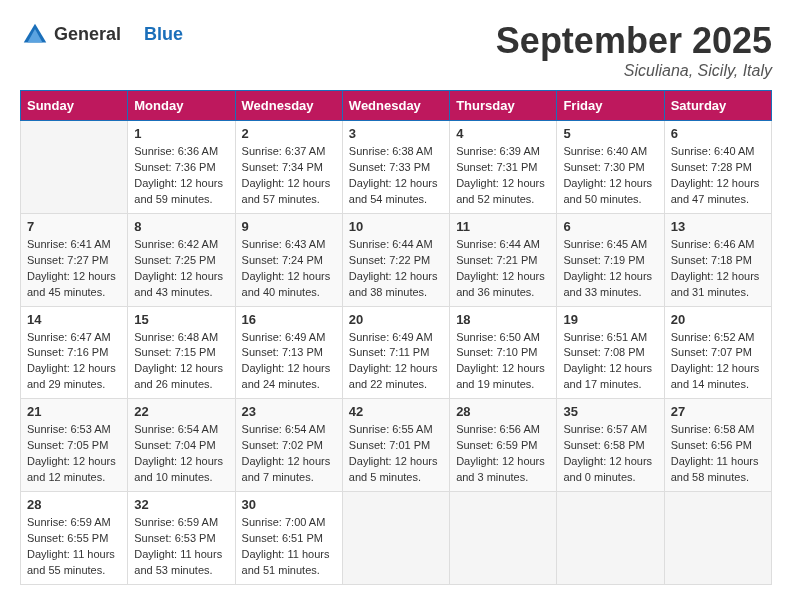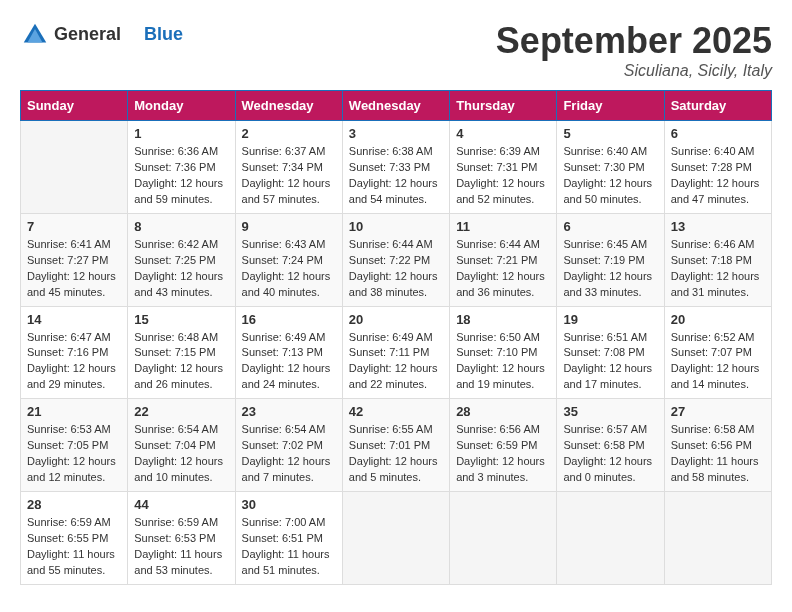--- a/index.html
+++ b/index.html
@@ -245,21 +245,21 @@
           <span class="day-number">27</span>
           <div class="day-info">Sunrise: 6:58 AM<br>Sunset: 6:56 PM<br>Daylight: 11 hours<br>and 58 minutes.</div>
         </td>
       </tr>
       <tr>
         <td>
           <span class="day-number">28</span>
           <div class="day-info">Sunrise: 6:59 AM<br>Sunset: 6:55 PM<br>Daylight: 11 hours<br>and 55 minutes.</div>
         </td>
         <td>
-          <span class="day-number">44</span>
+          <span class="day-number">32</span>
           <div class="day-info">Sunrise: 6:59 AM<br>Sunset: 6:53 PM<br>Daylight: 11 hours<br>and 53 minutes.</div>
         </td>
         <td>
           <span class="day-number">30</span>
           <div class="day-info">Sunrise: 7:00 AM<br>Sunset: 6:51 PM<br>Daylight: 11 hours<br>and 51 minutes.</div>
         </td>
         <td class="empty-cell"></td>
         <td class="empty-cell"></td>
         <td class="empty-cell"></td>
         <td class="empty-cell"></td>

